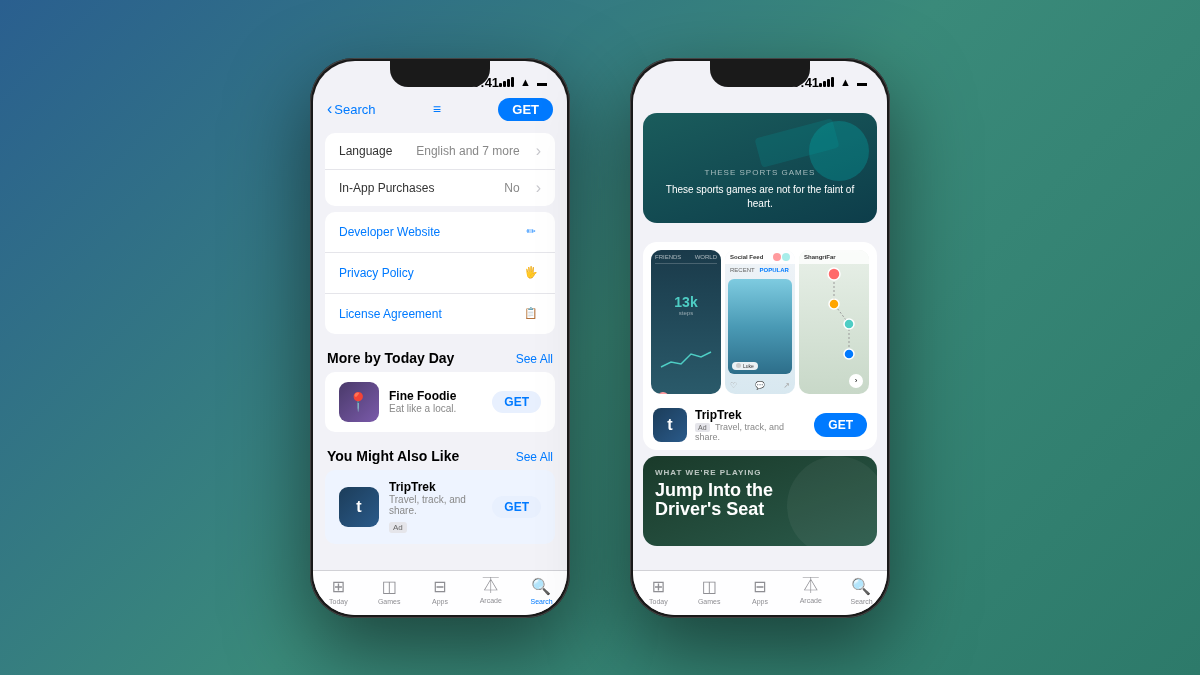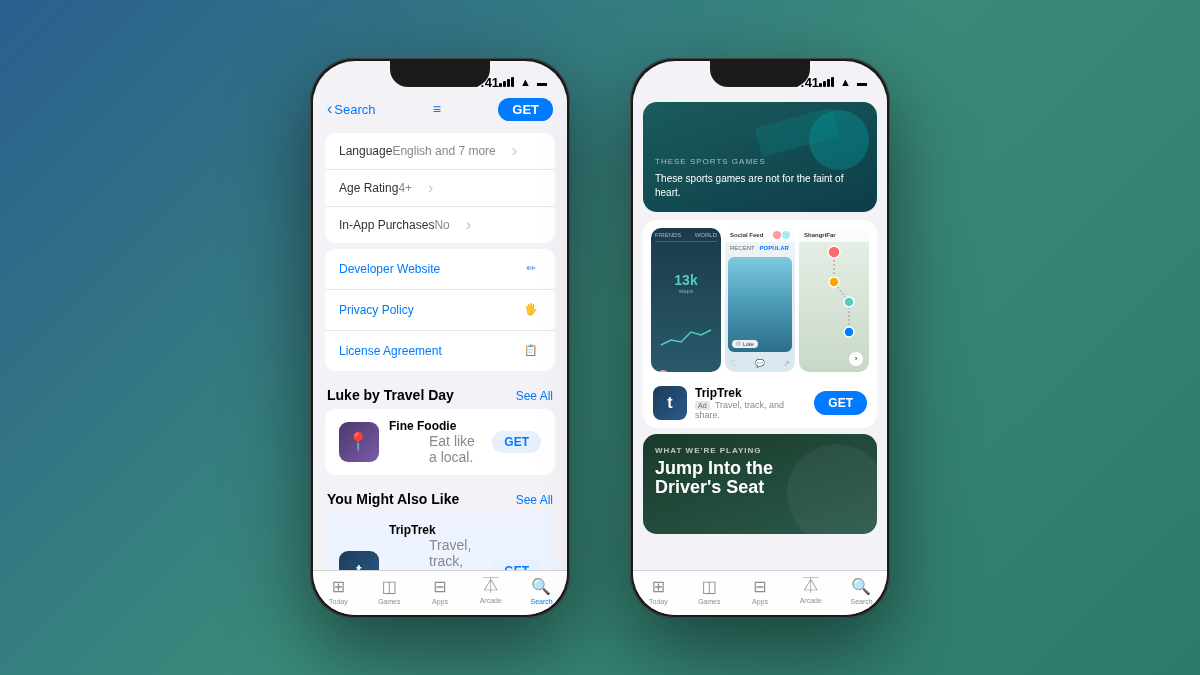--- a/index.html
+++ b/index.html
@@ -126,21 +126,21 @@
 
     
     .info-section {
       background: #fff;
       border-radius: 10px;
       margin: 6px 12px;
     }
 
     .info-row {
       display: flex;
-      justify-content: flex-start;
+      justify-content: space-between;
       align-items: center;
       padding: 9px 14px;
       border-bottom: 0.5px solid #e5e5ea;
       font-size: 12px;
     }
 
     .info-row:last-child {
       border-bottom: none;
     }
 
@@ -221,23 +221,22 @@
       flex: 1;
     }
 
     .app-name {
       font-size: 12px;
       font-weight: 600;
       color: #000;
     }
 
     .app-desc {
-      font-size: 14px;
+      font-size: 10px;
       color: #888;
-      margin-left: 40px;
     }
 
     .ad-badge {
       display: inline-block;
       background: #e5e5ea;
       color: #666;
       font-size: 8px;
       padding: 1px 4px;
       border-radius: 3px;
       margin-top: 1px;
@@ -279,24 +278,25 @@
     .tab-icon {
       font-size: 16px;
     }
 
     
     .right-phone .phone-inner {
       background: #f2f2f7;
     }
 
     .screenshot-card {
-      margin: 8px 10px;
+      margin: 19px 10px;
       border-radius: 14px;
       overflow: hidden;
       flex-shrink: 0;
+      text-align: center;
     }
 
     .sports-card {
       background: linear-gradient(160deg, #1a5c5c 0%, #0d3d4a 100%);
       padding: 12px;
       height: 110px;
       display: flex;
       flex-direction: column;
       justify-content: flex-end;
       position: relative;
@@ -475,21 +475,21 @@
       font-size: 12px;
       font-weight: 600;
     }
 
     
     .playing-card {
       background: linear-gradient(160deg, #1a3a2a 0%, #2a5a4a 100%);
       border-radius: 14px;
       margin: 6px 10px;
       padding: 12px;
-      height: 100px;
+      height: 90px;
       position: relative;
       overflow: hidden;
     }
 
     .playing-label {
       font-size: 8px;
       color: rgba(255,255,255,0.7);
       letter-spacing: 1px;
       text-transform: uppercase;
       font-weight: 600;
@@ -586,27 +586,20 @@
 
       <div class="info-section">
         <div class="info-row">
           <span class="info-label">Language</span>
           <span class="info-value">
             <span>English and 7 more</span>
             <span class="chevron"></span>
           </span>
         </div>
         <div class="info-row">
-          <span class="info-label">Age Rating</span>
-          <span class="info-value">
-            <span>4+</span>
-            <span class="chevron"></span>
-          </span>
-        </div>
-        <div class="info-row">
           <span class="info-label">In-App Purchases</span>
           <span class="info-value">
             <span>No</span>
             <span class="chevron"></span>
           </span>
         </div>
       </div>
 
       <div class="links-section">
         <div class="link-row">
@@ -618,21 +611,21 @@
           <span class="link-circle icon-orange">🖐</span>
         </div>
         <div class="link-row">
           <span>License Agreement</span>
           <span class="link-circle icon-blue2">📋</span>
         </div>
       </div>
 
       <div>
         <div class="section-header">
-          <span class="section-title">Luke by Travel Day</span>
+          <span class="section-title">More by Today Day</span>
           <span class="see-all">See All</span>
         </div>
         <div class="app-row">
           <div class="app-icon fine-foodie-icon">📍</div>
           <div class="app-info">
             <div class="app-name">Fine Foodie</div>
             <div class="app-desc">Eat like a local.</div>
           </div>
           <div class="app-get-btn">GET</div>
         </div>

